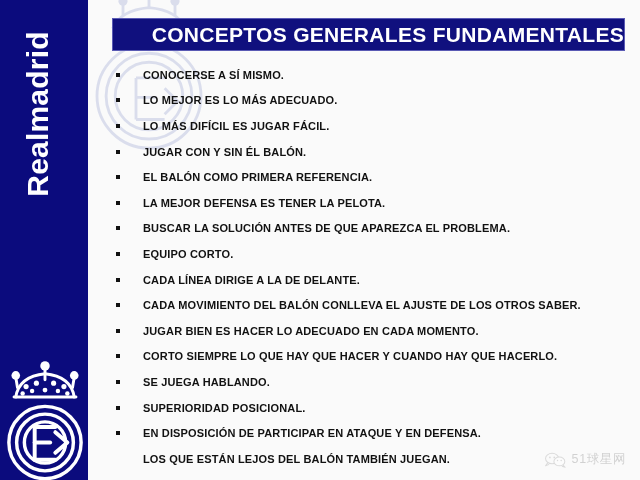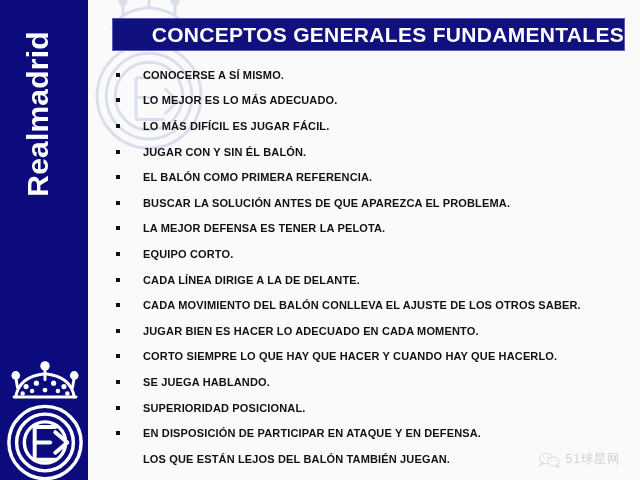--- a/index.html
+++ b/index.html
@@ -114,21 +114,21 @@
     color: #111111;
     font-size: 11px;
     font-weight: bold;
     letter-spacing: 0.15px;
     white-space: nowrap;
   }
 
   
   #watermark {
     position: absolute;
-    right: 20px;
+    right: 14px;
     bottom: 12px;
     display: flex;
     align-items: center;
     gap: 5px;
     opacity: 0.42;
     z-index: 5;
   }
   #watermark-icon { width: 24px; height: 16px; }
   #watermark-text {
     color: #9a9a9a;
@@ -228,26 +228,26 @@
       <span class="bullet-label">JUGAR CON Y SIN ÉL BALÓN.</span>
     </div>
 
     <div class="bullet-row">
       <span class="bullet-marker"></span>
       <span class="bullet-label">EL BALÓN COMO PRIMERA REFERENCIA.</span>
     </div>
 
     <div class="bullet-row">
       <span class="bullet-marker"></span>
+      <span class="bullet-label">LA MEJOR DEFENSA ES TENER LA PELOTA.</span>
+    </div>
+
+    <div class="bullet-row">
+      <span class="bullet-marker"></span>
       <span class="bullet-label">BUSCAR LA SOLUCIÓN ANTES DE QUE APAREZCA EL PROBLEMA.</span>
-    </div>
-
-    <div class="bullet-row">
-      <span class="bullet-marker"></span>
-      <span class="bullet-label">LA MEJOR DEFENSA ES TENER LA PELOTA.</span>
     </div>
 
     <div class="bullet-row">
       <span class="bullet-marker"></span>
       <span class="bullet-label">EQUIPO CORTO.</span>
     </div>
 
     <div class="bullet-row">
       <span class="bullet-marker"></span>
       <span class="bullet-label">CADA LÍNEA DIRIGE A LA DE DELANTE.</span>

